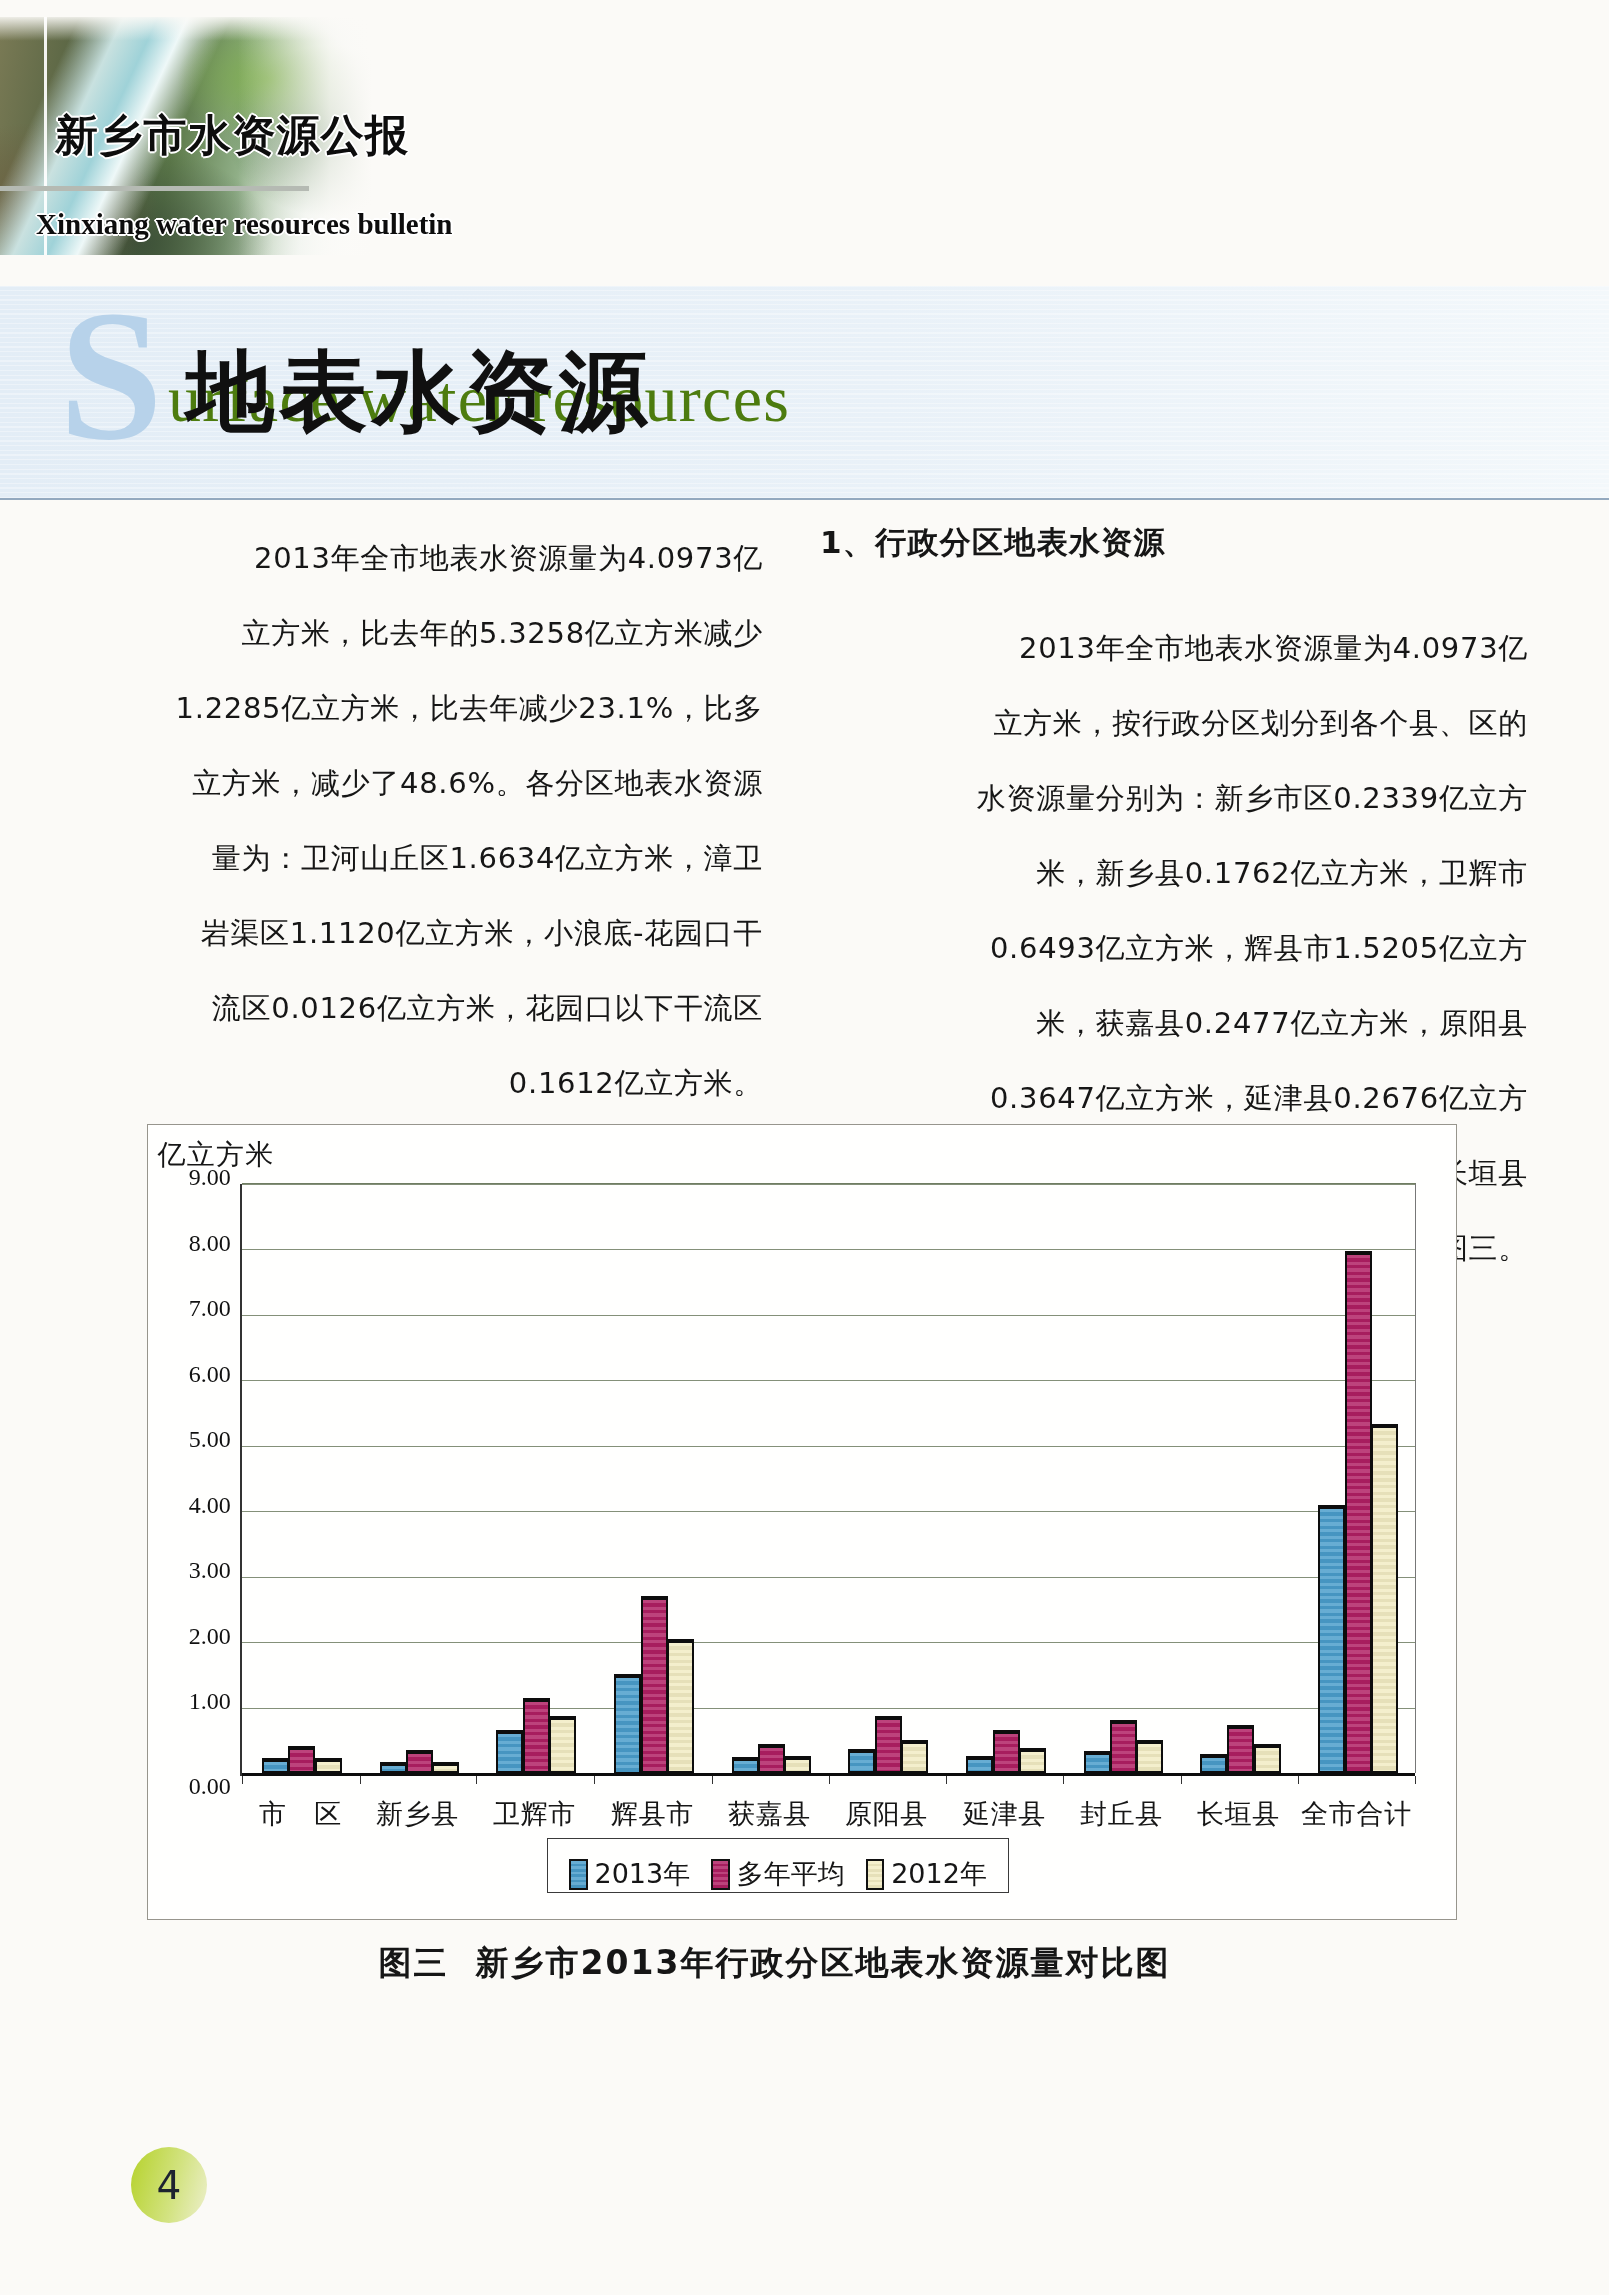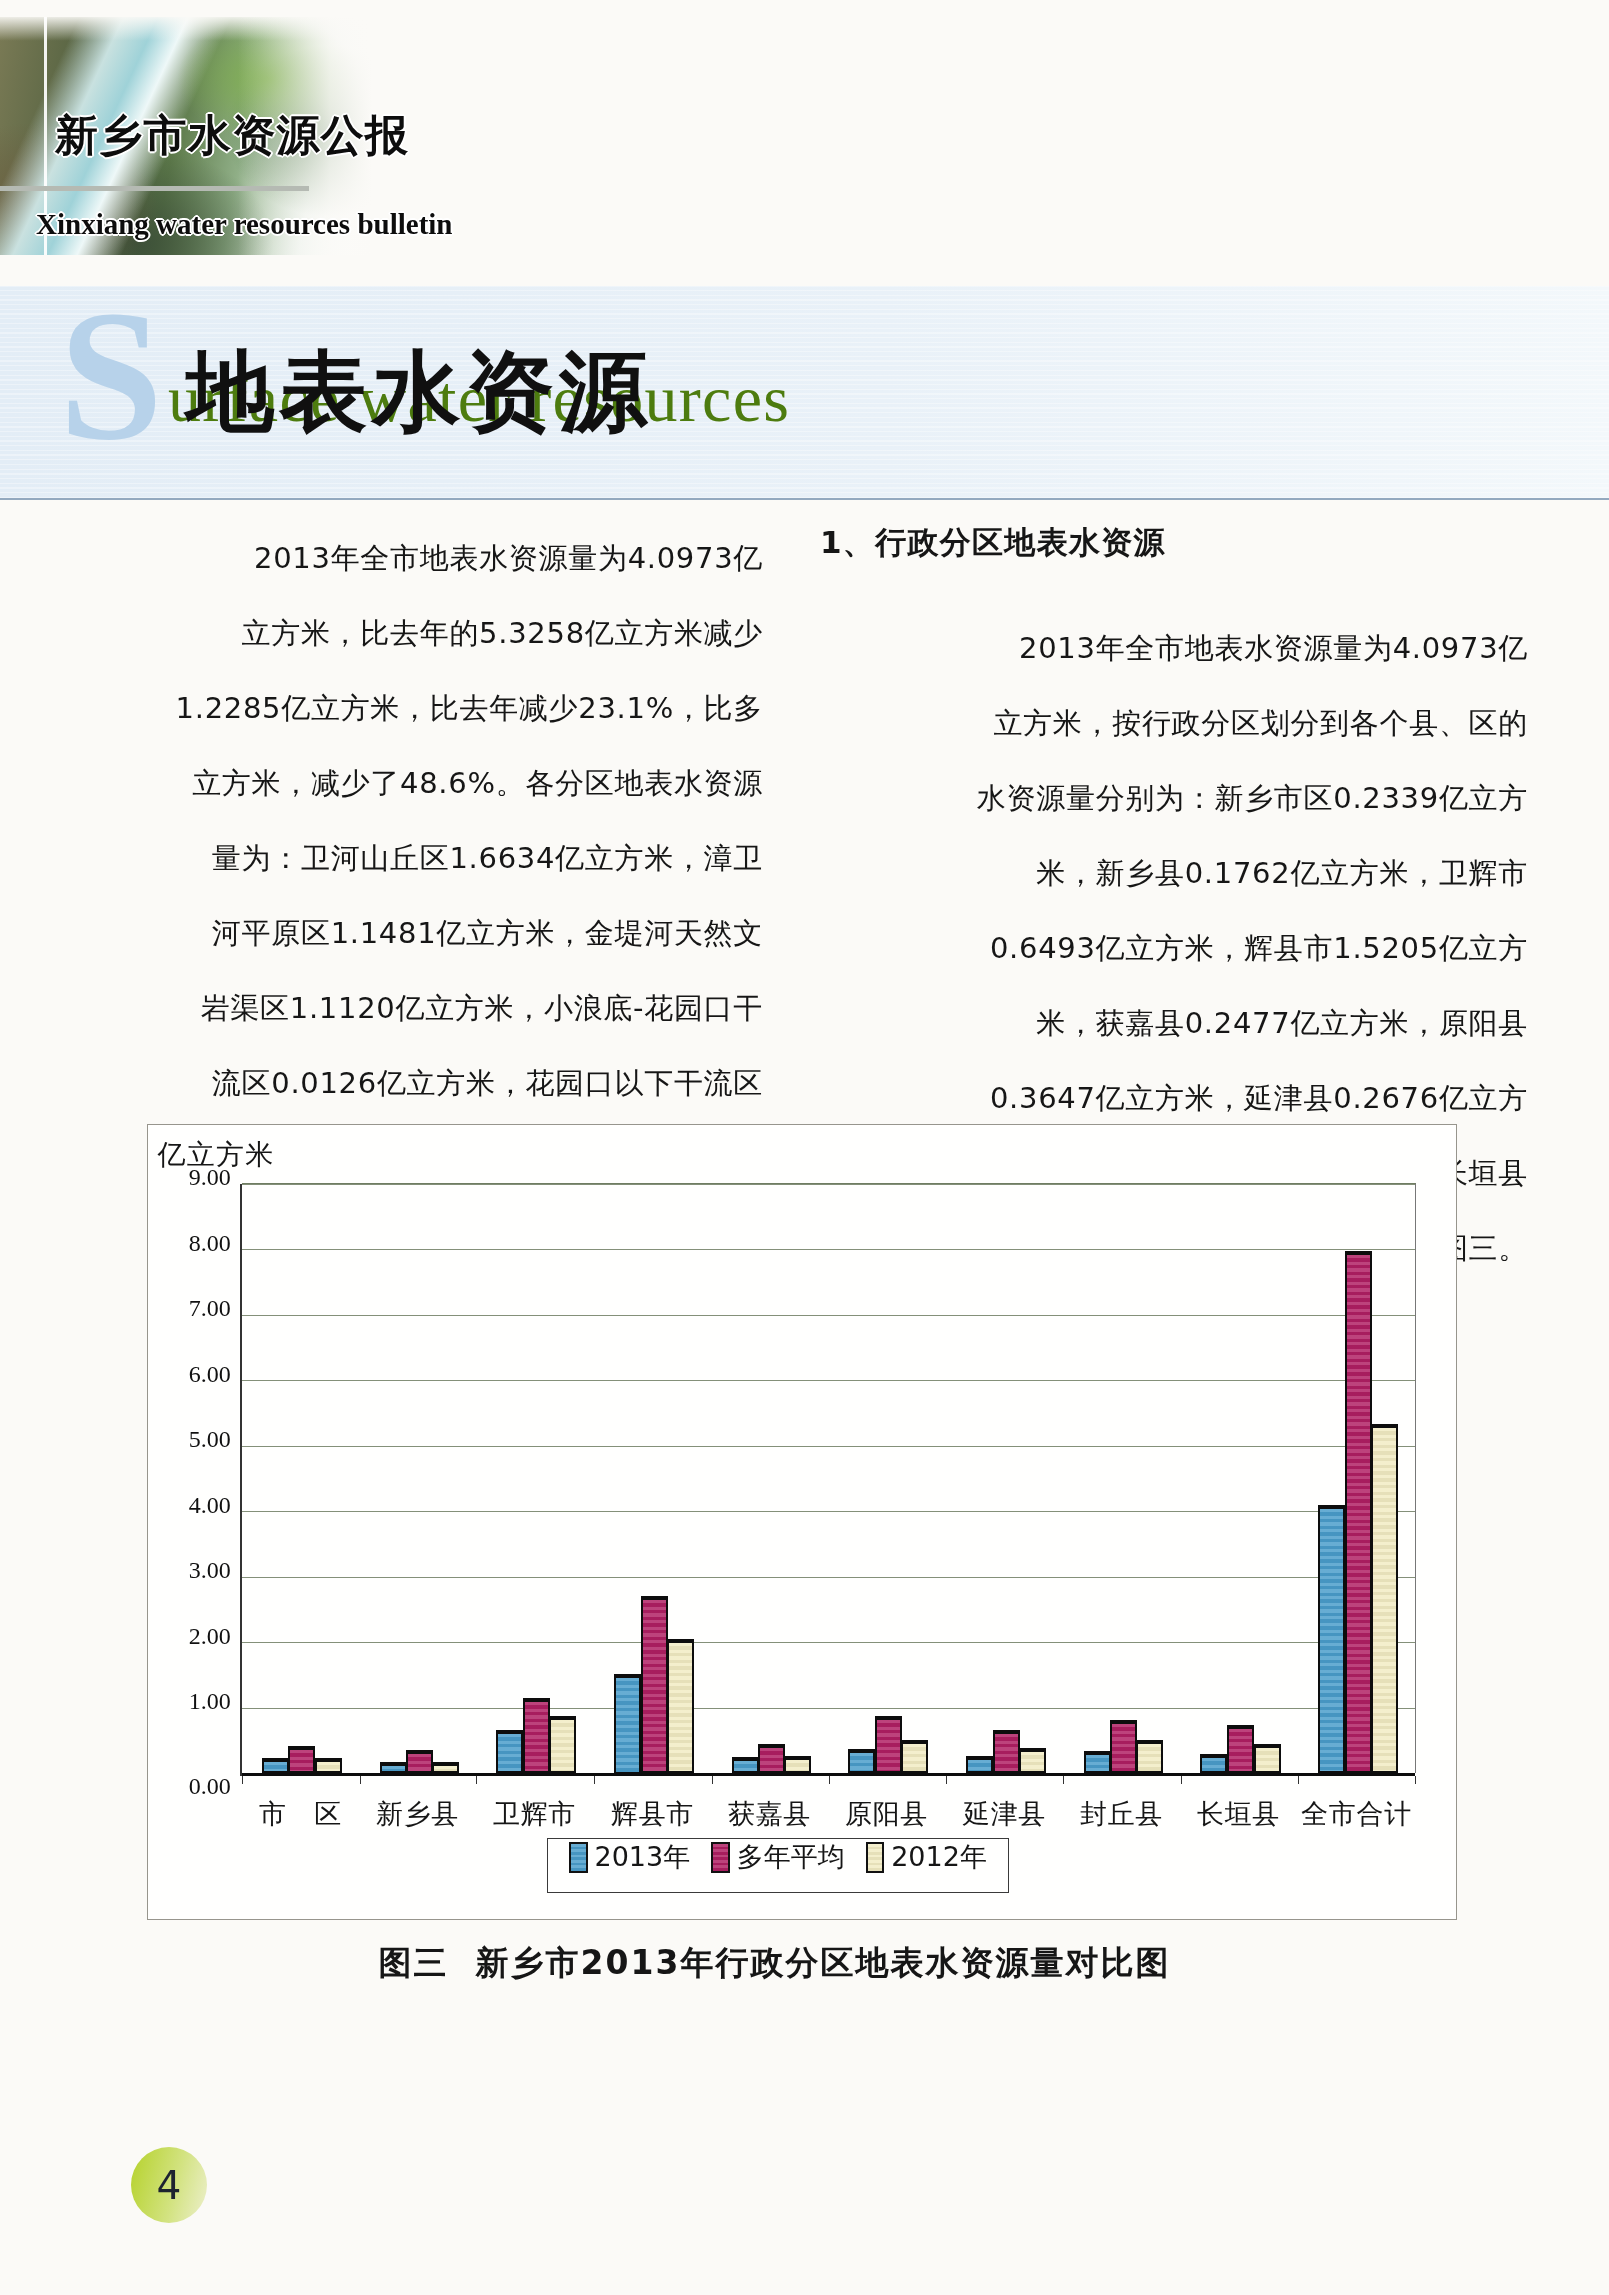--- a/index.html
+++ b/index.html
@@ -92,21 +92,21 @@
   .xtickmark{width:1.3px;height:8px;background:#333;top:592px;z-index:4;}
   .ytick{
     width:80px;text-align:right;font-size:24px;
     font-family:"Liberation Serif","DejaVu Serif",serif;color:#111;left:2.7px;
   }
   .xlabel{
     top:671px;font-size:27px;font-weight:500;text-align:center;white-space:pre;letter-spacing:0.7px;
   }
   .legend{
     left:399px;top:713px;width:462px;height:55px;border:1.3px solid #3a3a3a;
-    display:flex;align-items:flex-start;justify-content:space-evenly;background:#fffffe;box-sizing:border-box;
+    display:flex;align-items:flex-end;justify-content:space-evenly;background:#fffffe;box-sizing:border-box;
   }
   .legend-item{display:flex;align-items:center;gap:6.7px;}
   .legend-swatch{
     width:18.7px;height:31px;border:2px solid #111;box-sizing:border-box;display:inline-block;
     background-image:repeating-linear-gradient(180deg, rgba(255,255,255,.16) 0 2.7px, rgba(0,0,0,.05) 2.7px 5.3px);
   }
   .legend-label{font-size:27px;font-weight:500;}
 
   .chart-caption{
     left:307px;top:1941px;width:935px;text-align:center;
@@ -135,21 +135,20 @@
 <div class="abs section-initial">S</div>
 <div class="abs section-watermark">urface water resources</div>
 <div class="abs section-title-zh">地表水资源</div>
 
 <div class="abs textcol left-col">
   <div class="tline">　　2013年全市地表水资源量为4.0973亿</div>
   <div class="tline">立方米，比去年的5.3258亿立方米减少</div>
   <div class="tline">1.2285亿立方米，比去年减少23.1%，比多</div>
   <div class="tline">立方米，减少了48.6%。各分区地表水资源</div>
   <div class="tline">量为：卫河山丘区1.6634亿立方米，漳卫</div>
-  <div class="tline">河平原区1.1481亿立方米，金堤河天然文</div>
   <div class="tline">岩渠区1.1120亿立方米，小浪底-花园口干</div>
   <div class="tline">流区0.0126亿立方米，花园口以下干流区</div>
   <div class="tline">0.1612亿立方米。</div>
 </div>
 
 <div class="abs right-heading">1、行政分区地表水资源</div>
 
 <div class="abs textcol right-col">
   <div class="tline">　　2013年全市地表水资源量为4.0973亿</div>
   <div class="tline">立方米，按行政分区划分到各个县、区的</div>

